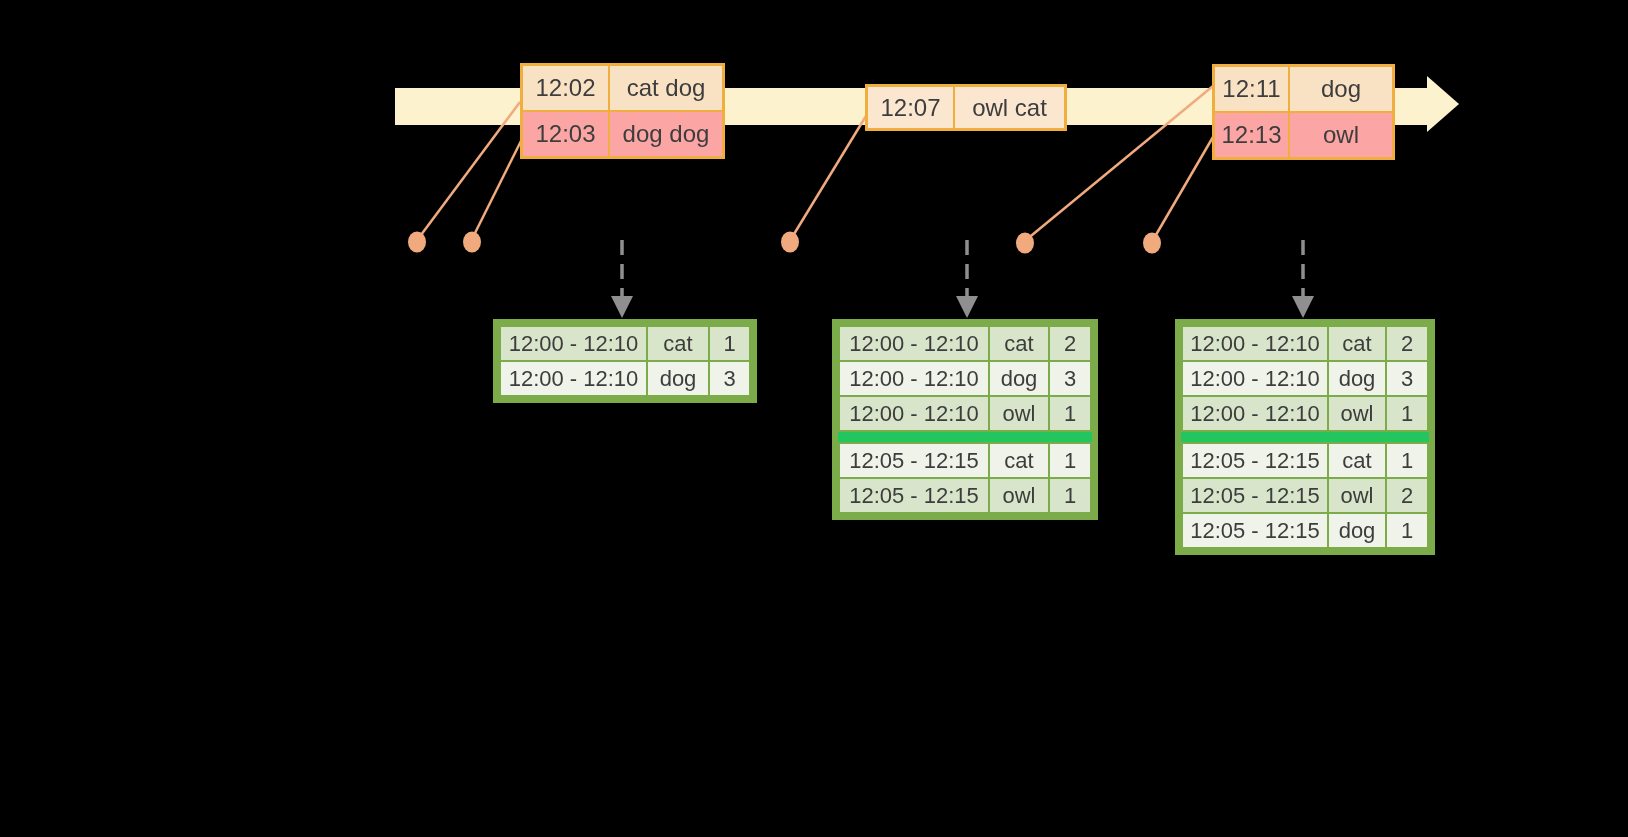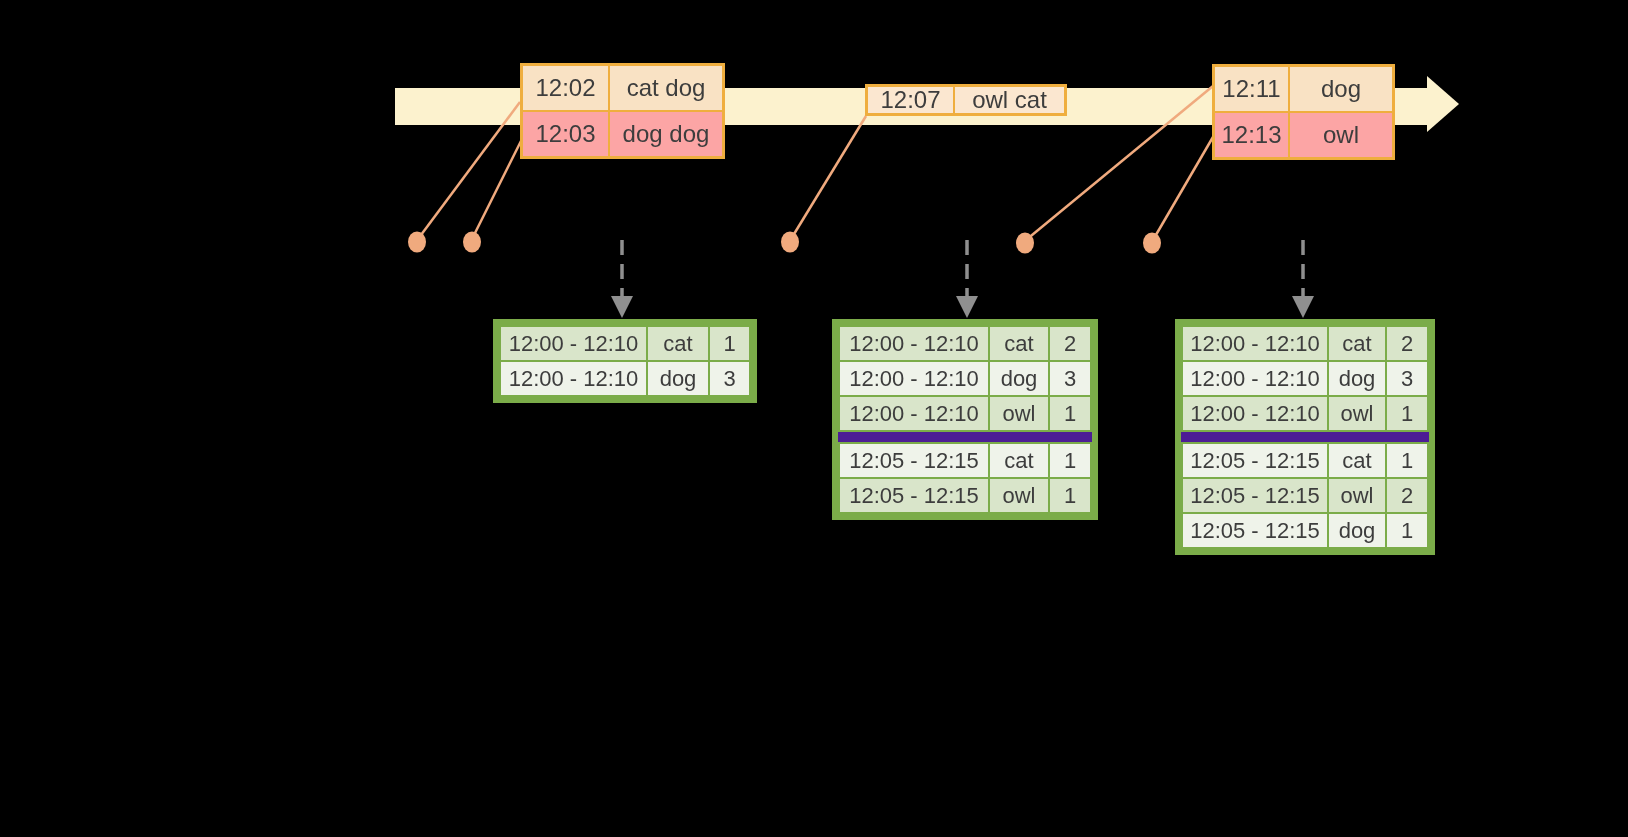--- a/index.html
+++ b/index.html
@@ -9,36 +9,36 @@
   }
   svg.overlay{position:absolute;left:0;top:0;width:1628px;height:837px;}
 
   
   .event-box{
     position:absolute;box-sizing:border-box;
     border:3px solid #EFAE3E;background:#EFAE3E;
   }
   .erow{display:flex;height:44px;}
   .erow + .erow{margin-top:2px;}
-  .b2 .erow{height:26px;}
+  .b2 .erow{height:41px;}
   .ecell{
     display:flex;align-items:center;justify-content:center;
     color:#3D3D3D;font-size:24px;line-height:1;
   }
   .etime{width:85px;}
   .b3 .etime{width:73px;}
   .ewords{flex:1;margin-left:2px;}
   .r1 .ecell{background:#F9E2C4;}
   .r2 .ecell{background:#fca5a5;}
   .rs .ecell{background:#FBE7D0;}
 
   
   .result-table{
     position:absolute;box-sizing:content-box;
-    border:6px solid #7BAC49;background:#4c1d95;
+    border:6px solid #7BAC49;background:#22c55e;
   }
   .result-table table{border-collapse:collapse;}
   .result-table table + table{margin-top:10px;}
   .result-table td{
     border:2px solid #7BAC49;height:33px;padding:0;
     text-align:center;vertical-align:middle;
     color:#3D3D3D;font-size:22px;line-height:1;
   }
   tr.dk td{background:#D9E5CA;}
   tr.lt td{background:#EFF3EA;}

